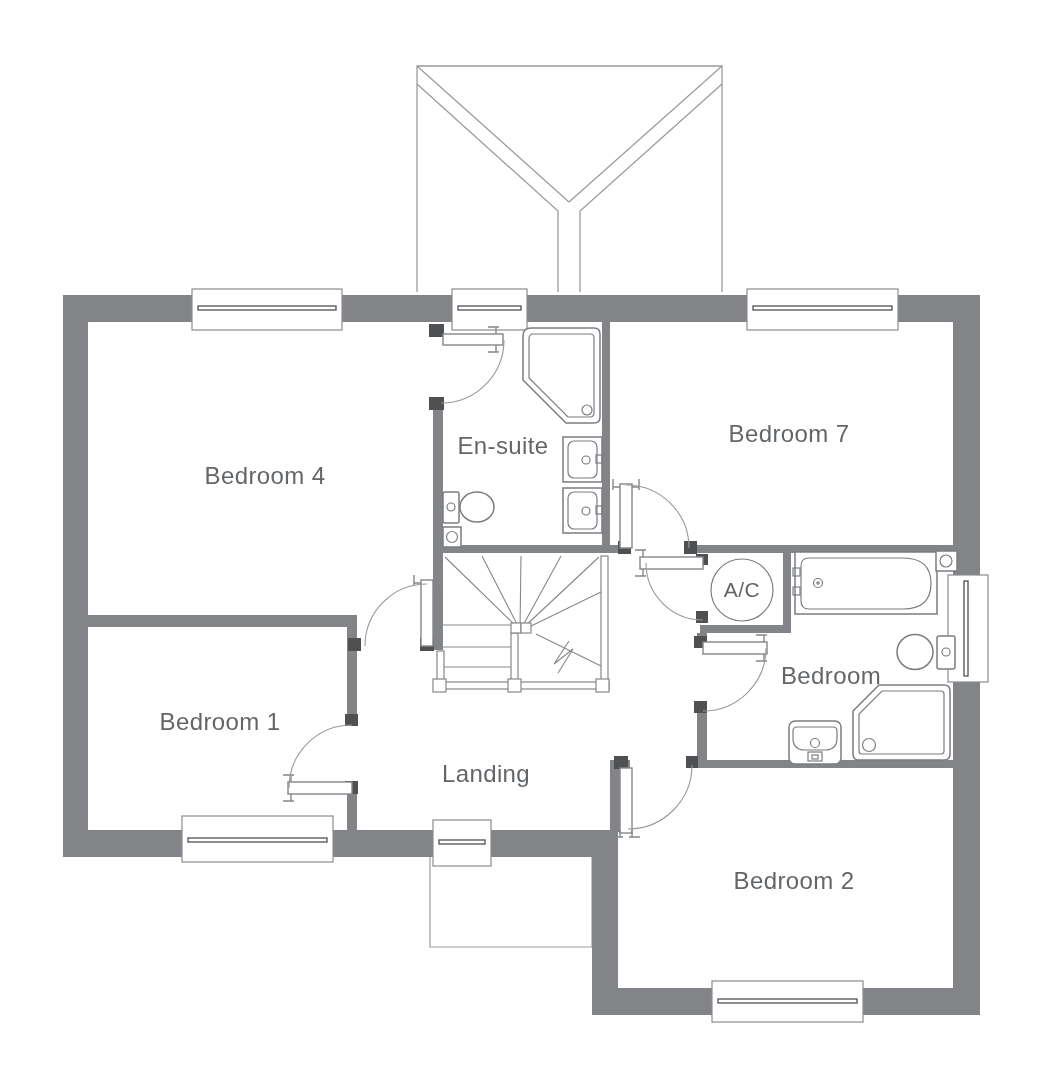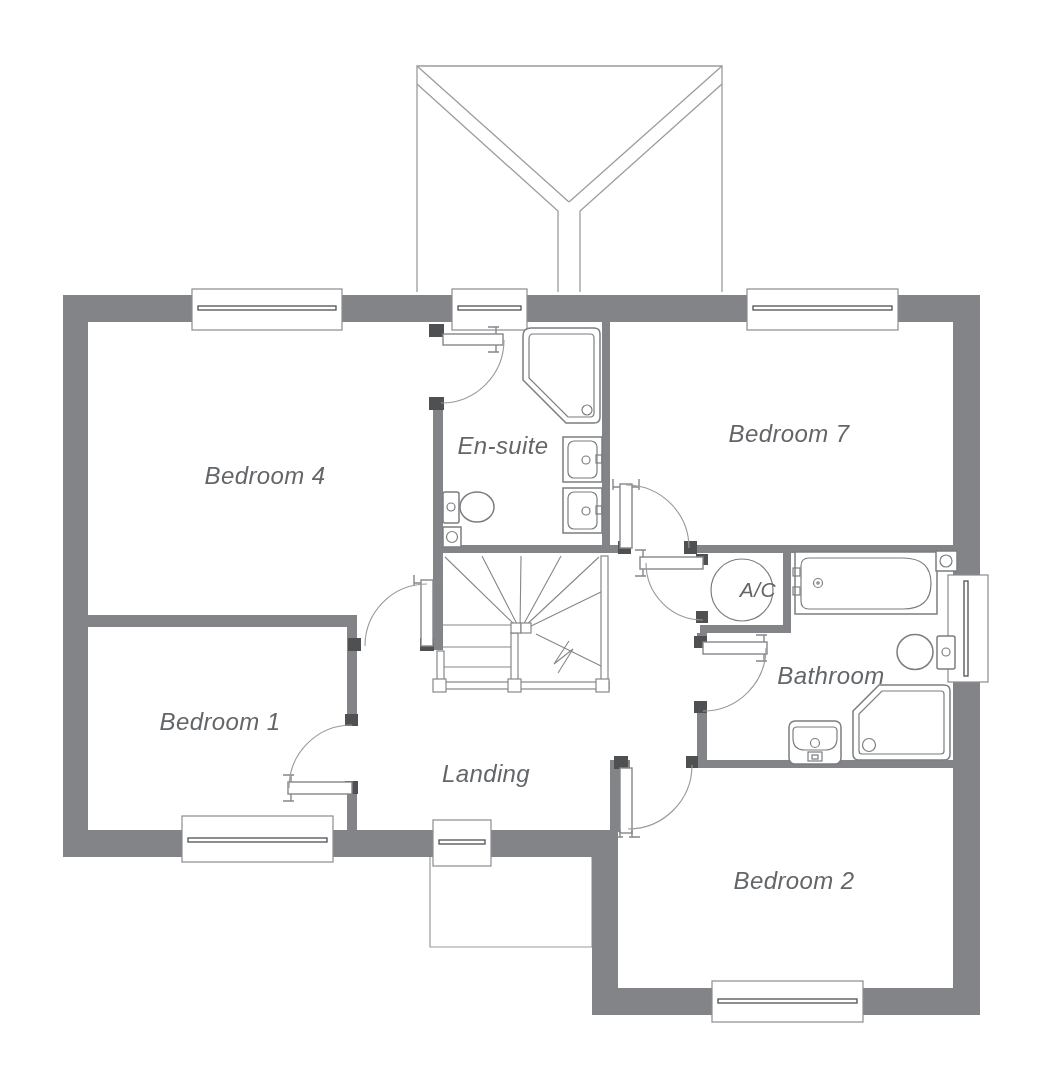--- a/index.html
+++ b/index.html
@@ -21,22 +21,22 @@
   .win{fill:#fff;stroke:#8a8c8f;stroke-width:1.2;}
   .glz{fill:none;stroke:var(--wall-dark);stroke-width:1.3;}
   .leaf{fill:#fff;stroke:#85878a;stroke-width:1.4;}
   .latch{fill:none;stroke:#85878a;stroke-width:1.4;}
   .arc{fill:none;stroke:#97999c;stroke-width:1.1;}
   .fix{fill:#fff;stroke:#7b7d80;stroke-width:1.5;}
   .fixthin{fill:none;stroke:#7b7d80;stroke-width:1.2;}
   .stair{fill:none;stroke:#85878a;stroke-width:1.1;}
   .rail{fill:#fff;stroke:#85878a;stroke-width:1.2;}
   .room-label{position:absolute;transform:translate(-50%,-50%);
-    font-size:24px;color:var(--text);letter-spacing:.4px;white-space:nowrap;font-style:italic;}
-  .ac-label{font-size:21px;letter-spacing:.5px;margin-left:16px;}
+    font-size:24px;color:var(--text);letter-spacing:.4px;white-space:nowrap;}
+  .ac-label{font-size:21px;letter-spacing:.5px;}
 </style>
 </head>
 <body>
 
 <div id="plan">
 <svg width="1047" height="1080" viewBox="0 0 1047 1080">
 
   <g>
     <path class="roof" d="M 417 292 V 66 H 722 V 292"></path>
     <path class="roof" d="M 417 66 L 569 202 M 722 66 L 569 202"></path>
@@ -230,17 +230,17 @@
     <path class="arc" d="M 628 829 A 64 64 0 0 0 692 765"></path>
   </g>
 </svg>
 
   <div>
     <div class="room-label" style="left:265px;top:476px">Bedroom 4</div>
     <div class="room-label" style="left:503px;top:446px">En-suite</div>
     <div class="room-label" style="left:789px;top:434px">Bedroom 7</div>
     <div class="room-label" style="left:220px;top:722px">Bedroom 1</div>
     <div class="room-label" style="left:486px;top:774px">Landing</div>
-    <div class="room-label" style="left:831px;top:676px">Bathroom</div>
+    <div class="room-label" style="left:831px;top:676px">Bedroom</div>
     <div class="room-label" style="left:794px;top:881px">Bedroom 2</div>
     <div class="room-label ac-label" style="left:742px;top:590px">A/C</div>
   </div>
 </div>
 
 </body></html>

